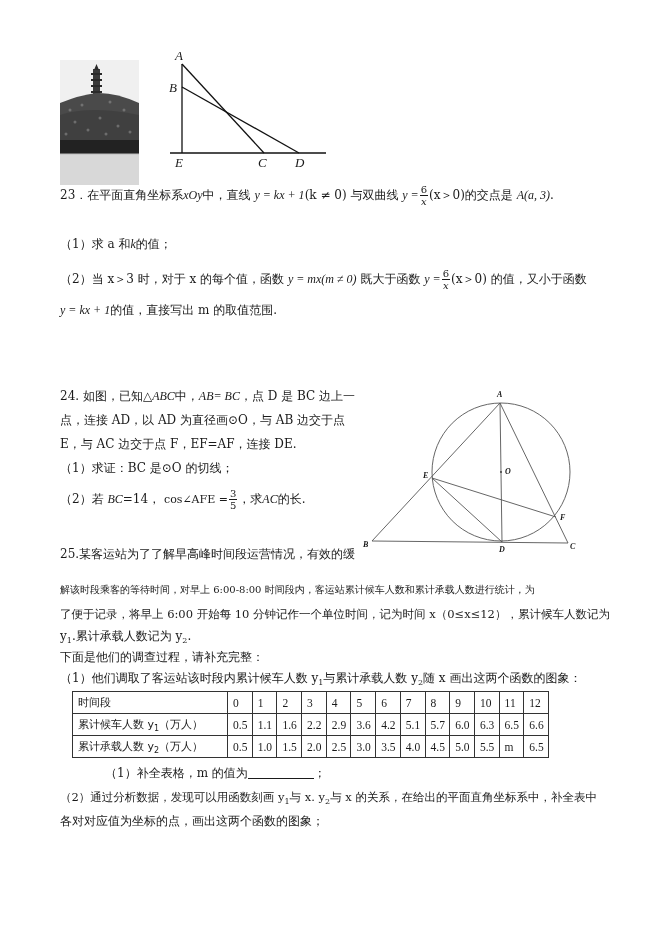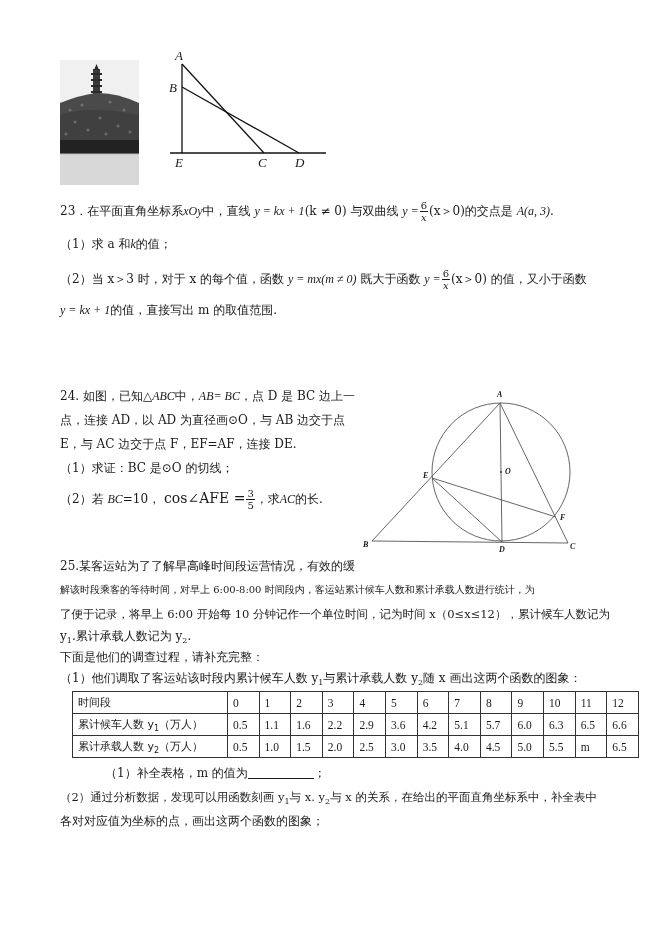--- a/index.html
+++ b/index.html
@@ -16,21 +16,21 @@
   .frac .den { display: block; font-style: italic; }
   .sub { font-size: 8px; vertical-align: -3px; }
   .bold { font-weight: normal; font-family: "DejaVu Sans", sans-serif; font-size: 12px; }
   .blank { display: inline-block; width: 66px; border-bottom: 1px solid #1a1a1a; height: 12px; vertical-align: -2px; }
 
   
   .photo { left: 60px; top: 60px; width: 79px; height: 125px; background: #f2f2f2; overflow: hidden; }
 
   
   table.data {
-    position: absolute; left: 72px; top: 691px; width: 567px;
+    position: absolute; left: 72px; top: 691px; width: 477px;
     border-collapse: collapse; font-size: 11.5px;
   }
   table.data td {
     border: 1.5px solid #333; height: 21px; padding: 0 0 0 5px; text-align: left;
     font-family: "Liberation Serif", "DejaVu Serif", serif;
   }
   table.data td.hdr { width: 149px; font-family: "DejaVu Sans", sans-serif; font-size: 11px; }
 
   .footer { left: 0; width: 661px; top: 947px; text-align: center; font-size: 11px; text-decoration: underline; }
 </style>
@@ -76,21 +76,21 @@
   <line x1="10" y1="108" x2="166" y2="108" stroke="#111" stroke-width="1.3"></line>
   <line x1="22" y1="19" x2="104" y2="108" stroke="#111" stroke-width="1.3"></line>
   <line x1="22" y1="42" x2="139" y2="108" stroke="#111" stroke-width="1.3"></line>
 </svg>
 <span class="abs it" style="left:175px; top:48px; font-size:13px;">A</span>
 <span class="abs it" style="left:169px; top:80px; font-size:13px;">B</span>
 <span class="abs it" style="left:175px; top:155px; font-size:13px;">E</span>
 <span class="abs it" style="left:258px; top:155px; font-size:13px;">C</span>
 <span class="abs it" style="left:295px; top:155px; font-size:13px;">D</span>
 
-<div class="line" style="top:200px;">
+<div class="line" style="top:184px;">
   <span>23</span><span>．在平面直角坐标系</span><span class="it">xOy</span><span>中，直线</span>
   <span class="it">y = kx + 1</span><span>(k ≠ 0)</span>
   <span>与双曲线</span>
   <span class="it">y =</span><span class="frac"><span class="num">6</span><span class="den">x</span></span><span>(x＞0)</span><span>的交点是</span>
   <span class="it">A(a, 3)</span><span>.</span>
 </div>
 
 <div class="line" style="top:236px;">
   <span>（1）</span><span>求 a 和</span><span class="it">k</span><span>的值；</span>
 </div>
@@ -108,22 +108,22 @@
 </div>
 
 <div class="line" style="top:388px;">
   <span>24. 如图，已知△</span><span class="it">ABC</span><span>中，</span><span class="it">AB= BC</span><span>，点 D 是 BC 边上一</span>
 </div>
 <div class="line" style="top:412px;">点，连接 AD，以 AD 为直径画⊙O，与 AB 边交于点</div>
 <div class="line" style="top:436px;">E，与 AC 边交于点 F，EF=AF，连接 DE.</div>
 <div class="line" style="top:460px;">（1）求证：BC 是⊙O 的切线；</div>
 <div class="line" style="top:488px;">
   <span>（2）若</span>
-  <span class="it">BC</span><span>=10，</span>
-  <span style="font-size:14px;">cos∠AFE =</span><span class="frac"><span class="num">3</span><span class="den" style="font-style:normal;">5</span></span><span>，求</span><span class="it">AC</span><span>的长.</span>
+  <span class="it">BC</span><span>=14，</span>
+  <span style="font-size:11px;">cos∠AFE =</span><span class="frac"><span class="num">3</span><span class="den" style="font-style:normal;">5</span></span><span>，求</span><span class="it">AC</span><span>的长.</span>
 </div>
 
 <svg class="abs" style="left:360px; top:390px;" width="230" height="170">
   <g stroke="#555" stroke-width="0.9" fill="none">
     <circle cx="141" cy="82" r="69"></circle>
     <line x1="12" y1="151" x2="208" y2="153"></line>
     <line x1="12" y1="151" x2="140" y2="13"></line>
     <line x1="140" y1="13" x2="208" y2="153"></line>
     <line x1="140" y1="13" x2="142" y2="152"></line>
     <line x1="72" y1="88" x2="142" y2="152"></line>
@@ -134,21 +134,21 @@
   </g>
 </svg>
 <span class="abs it" style="left:497px; top:390px; font-size:8px; font-weight:bold;">A</span>
 <span class="abs it" style="left:363px; top:540px; font-size:8px; font-weight:bold;">B</span>
 <span class="abs it" style="left:570px; top:542px; font-size:8px; font-weight:bold;">C</span>
 <span class="abs it" style="left:499px; top:545px; font-size:8px; font-weight:bold;">D</span>
 <span class="abs it" style="left:423px; top:471px; font-size:8px; font-weight:bold;">E</span>
 <span class="abs it" style="left:560px; top:513px; font-size:8px; font-weight:bold;">F</span>
 <span class="abs it" style="left:505px; top:467px; font-size:8px; font-weight:bold;">O</span>
 
-<div class="line" style="top:558px;">25.某客运站为了了解早高峰时间段运营情况，有效的缓</div>
+<div class="line" style="top:546px;">25.某客运站为了了解早高峰时间段运营情况，有效的缓</div>
 <div class="line" style="top:582px; font-size:10px;">解该时段乘客的等待时间，对早上 6:00-8:00 时间段内，客运站累计候车人数和累计承载人数进行统计，为</div>
 <div class="line" style="top:606px; font-size:11.5px;">了便于记录，将早上 6:00 开始每 10 分钟记作一个单位时间，记为时间 x（0≤x≤12），累计候车人数记为</div>
 <div class="line" style="top:628px;">
   <span>y</span><span class="sub">1</span><span>.累计承载人数记为 y</span><span class="sub">2</span><span>.</span>
 </div>
 <div class="line bold" style="top:649px;">下面是他们的调查过程，请补充完整：</div>
 <div class="line" style="top:670px;">
   <span>（1）他们调取了客运站该时段内累计候车人数 y</span><span class="sub">1</span><span>与累计承载人数 y</span><span class="sub">2</span><span>随 x 画出这两个函数的图象：</span>
 </div>
 

